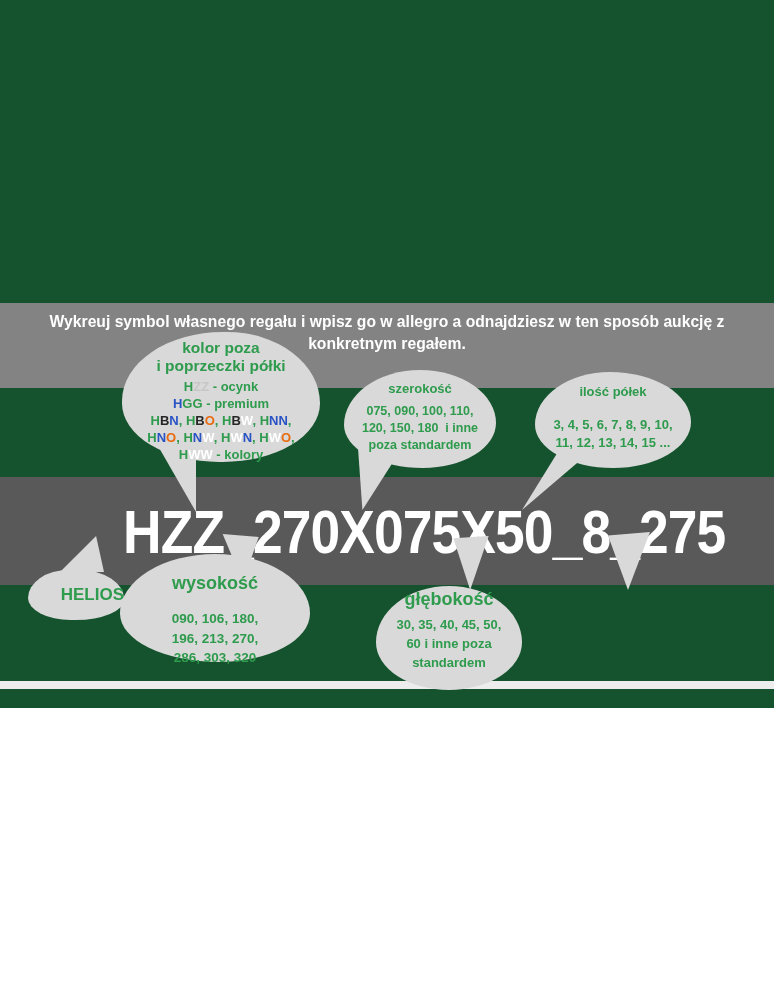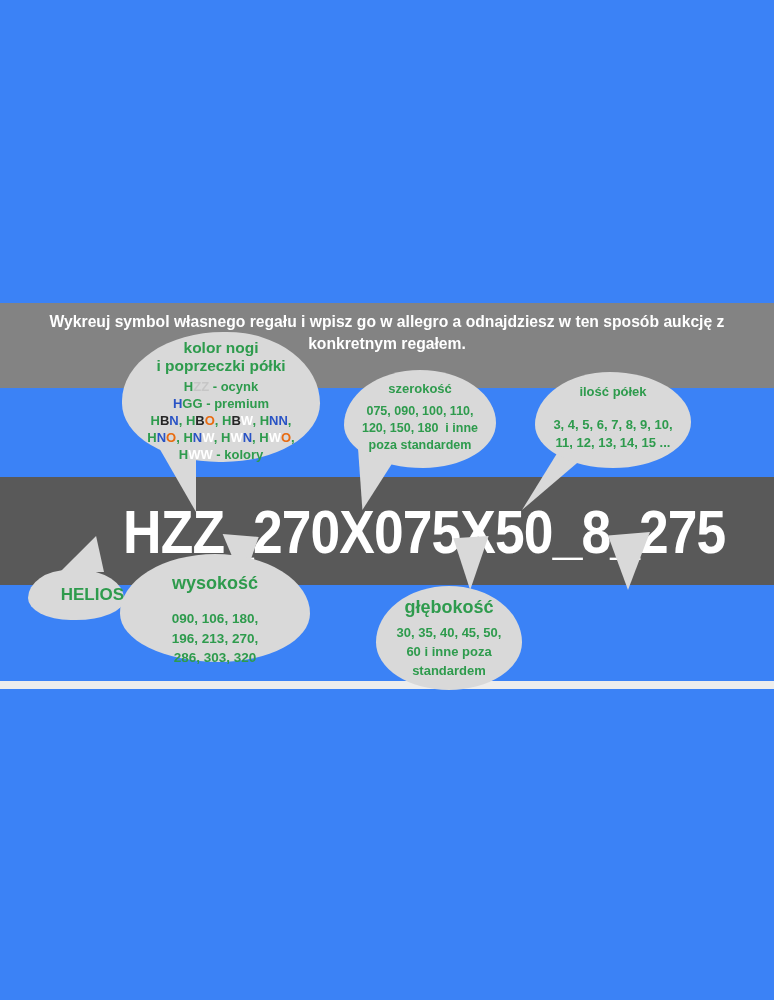--- a/index.html
+++ b/index.html
@@ -1,17 +1,17 @@
 <!DOCTYPE html>
 <html><head>
 <meta charset="utf-8">
 <style>
   html,body{margin:0;padding:0;background:#fff;}
   .canvas{
-    position:relative;width:774px;height:1000px;background:#3b82f6;
+    position:relative;width:774px;height:708px;background:#14532d;
     font-family:"Liberation Sans",sans-serif;font-weight:bold;overflow:hidden;
   }
   
   .header-band{
     position:absolute;left:0;top:303px;width:774px;height:85px;background:#838383;
     color:#ffffff;text-align:center;box-sizing:border-box;padding-top:7px;
     font-size:16.5px;line-height:22px;
   }
   .header-line{white-space:nowrap;transform:scaleX(.95);transform-origin:50% 50%;}
   
@@ -37,21 +37,21 @@
   
   .bubble{
     position:absolute;background:#d9d9d9;color:#2e9b4d;text-align:center;
     box-sizing:border-box;
   }
   .bubble-color  {left:122px;top:332px;width:198px;height:130px;border-radius:52% 48% 50% 50%/54% 56% 46% 46%;padding-top:7px;}
   .bubble-width  {left:344px;top:370px;width:152px;height:98px; border-radius:50% 50% 48% 52%/56% 54% 46% 44%;padding-top:9px;}
   .bubble-shelves{left:535px;top:372px;width:156px;height:96px; border-radius:48% 52% 50% 50%/55% 52% 48% 45%;padding-top:10px;}
   .bubble-helios {left:28px; top:570px;width:96px; height:50px; border-radius:44% 48% 52% 46%/58% 60% 42% 46%;display:flex;align-items:center;justify-content:flex-end;font-size:17px;}
   .bubble-height {left:120px;top:554px;width:190px;height:108px;border-radius:50% 50% 48% 52%/55% 55% 45% 45%;padding-top:18px;text-align:center;}
-  .bubble-depth  {left:376px;top:586px;width:146px;height:104px;border-radius:50% 50% 50% 50%/54% 54% 46% 46%;padding-top:10px;}
+  .bubble-depth  {left:376px;top:586px;width:146px;height:104px;border-radius:50% 50% 50% 50%/54% 54% 46% 46%;padding-top:2px;}
   .bubble-load   {left:528px;top:582px;width:178px;height:106px;border-radius:50% 50% 48% 52%/55% 53% 47% 45%;padding-top:16px;}
   .b-title{font-size:13px;line-height:20px;}
   .bubble-color .b-title{font-size:15.5px;line-height:18px;}
   .bubble-height .b-title,.bubble-depth .b-title{font-size:18px;line-height:22px;}
   .bubble-load .b-title{font-size:17px;line-height:21px;}
   .b-body{font-size:12.5px;line-height:17px;margin-top:4px;}
   .b-body div{white-space:pre;}
   .bubble-color .b-body{font-size:13px;line-height:17px;margin-top:3px;}
   .bubble-shelves .b-body{font-size:13px;line-height:18px;margin-top:14px;}
   .bubble-height .b-body{font-size:13.5px;line-height:19.5px;margin-top:15px;}
@@ -84,21 +84,21 @@
   <div class="tail tail-color"></div>
   <div class="tail tail-width"></div>
   <div class="tail tail-shelves"></div>
   <div class="tail tail-helios"></div>
   <div class="tail tail-height"></div>
   <div class="tail tail-depth"></div>
   <div class="tail tail-load"></div>
 
   <div class="bubble bubble-color">
     <div class="b-title">
-      <div>kolor nogi</div>
+      <div>kolor poza</div>
       <div>i poprzeczki półki</div>
     </div>
     <div class="b-body">
         <div><span class="c-green">H</span><span class="c-silver">ZZ</span><span class="c-green"> - ocynk</span></div>
         <div><span class="c-blue">H</span><span class="c-green">GG</span><span class="c-green"> - premium</span></div>
         <div><span class="c-green">H</span><span class="c-black">B</span><span class="c-blue">N</span><span class="c-green">, </span><span class="c-green">H</span><span class="c-black">B</span><span class="c-orange">O</span><span class="c-green">, </span><span class="c-green">H</span><span class="c-black">B</span><span class="c-white">W</span><span class="c-green">, </span><span class="c-green">H</span><span class="c-blue">N</span><span class="c-blue">N</span><span class="c-green">,</span></div>
         <div><span class="c-green">H</span><span class="c-blue">N</span><span class="c-orange">O</span><span class="c-green">, </span><span class="c-green">H</span><span class="c-blue">N</span><span class="c-white">W</span><span class="c-green">, </span><span class="c-green">H</span><span class="c-white">W</span><span class="c-blue">N</span><span class="c-green">, </span><span class="c-green">H</span><span class="c-white">W</span><span class="c-orange">O</span><span class="c-green">,</span></div>
         <div><span class="c-green">H</span><span class="c-white">WW</span><span class="c-green"> - kolory</span></div>
       </div>
   </div>

